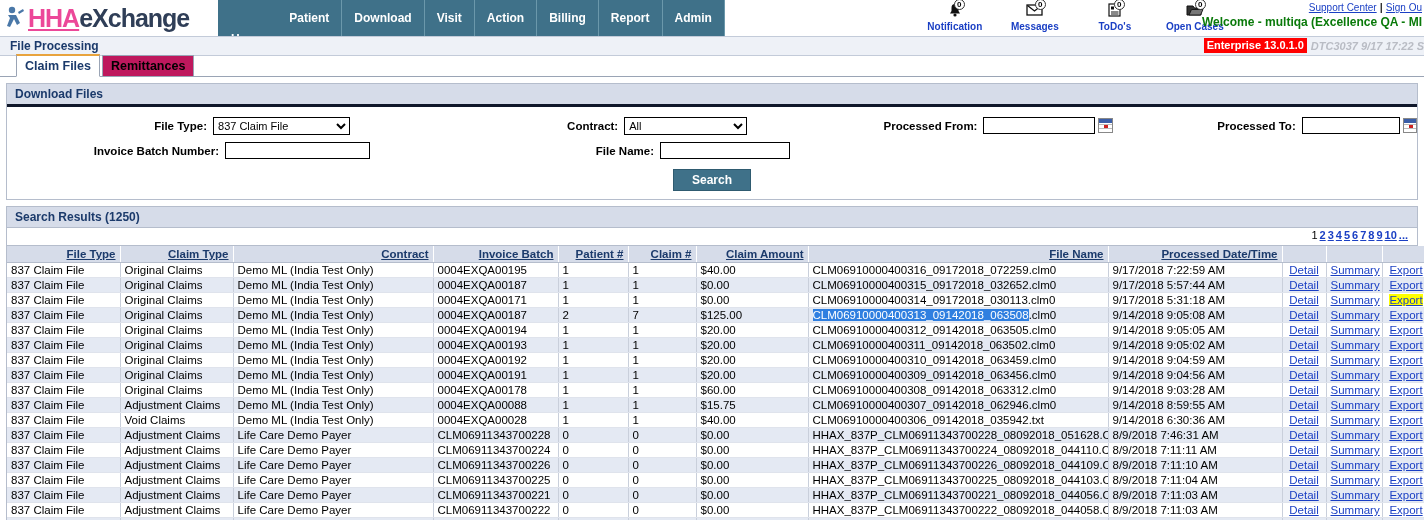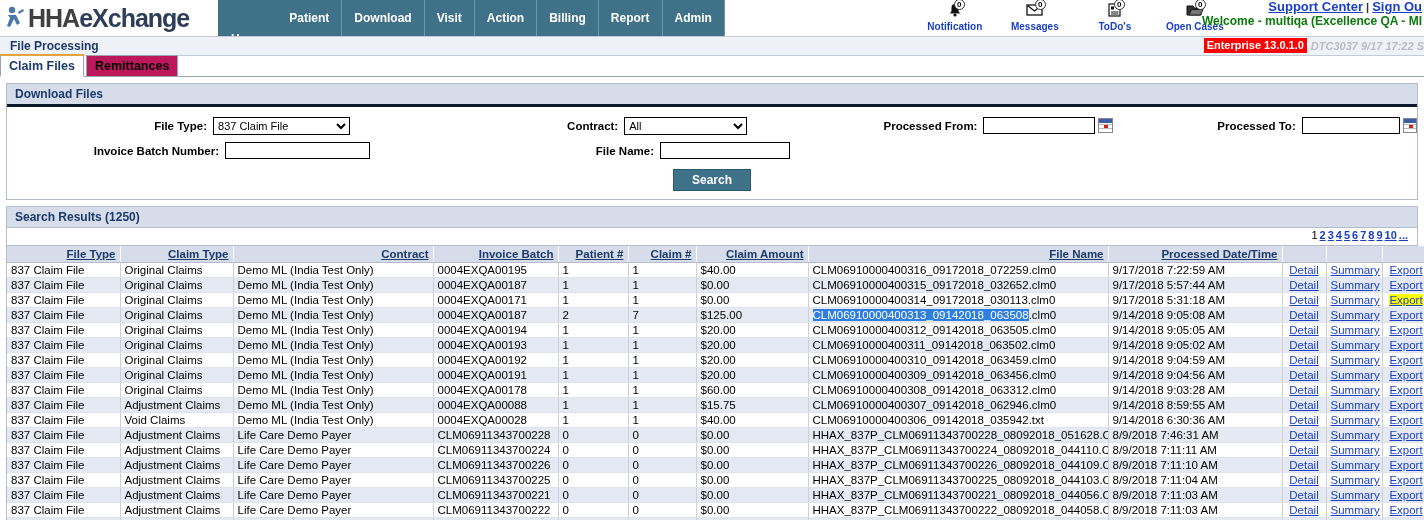--- a/index.html
+++ b/index.html
@@ -35,21 +35,21 @@
     margin-right: 2px;
   }
   .logo-mark svg { display:block; }
   .logo-text {
     font-size: 25px;
     font-weight: bold;
     letter-spacing: -1px;
     white-space: nowrap;
     line-height: 1;
   }
-  .logo-hha { color: #404040; }
+  .logo-hha { color: #ec4899; text-decoration: underline; }
   .logo-ex { color: #2f3e57; }
 
   .mainnav {
     display: flex;
     align-items: stretch;
     background: #3f7189;
     height: 36px;
   }
   .mainnav .nav-item {
     color: #ffffff;
@@ -111,22 +111,22 @@
   .topright {
     position: absolute;
     right: 0;
     top: 0;
     text-align: right;
     padding-right: 2px;
     line-height: 14px;
   }
   .topright a {
     color: #1a3fc4;
-    font-weight: bold;
-    font-size: 13px;
+    font-weight: normal;
+    font-size: 10px;
     text-decoration: underline;
   }
   .topright .sep { color:#333; font-weight:bold; }
   .welcome {
     color: #0a7a0a;
     font-weight: bold;
     font-size: 12px;
     white-space: nowrap;
   }
 
@@ -170,21 +170,21 @@
     white-space: nowrap;
   }
 
   
   .tabstrip {
     height: 21px;
     background: #ffffff;
     border-bottom: 1px solid #9aa4b5;
     display: flex;
     align-items: flex-end;
-    padding-left: 0;
+    padding-left: 16px;
   }
   .tab {
     font-size: 12.5px;
     font-weight: bold;
     padding: 2px 8px 2px 8px;
     cursor: pointer;
     line-height: 16px;
     position: relative;
     top: 1px;
   }

